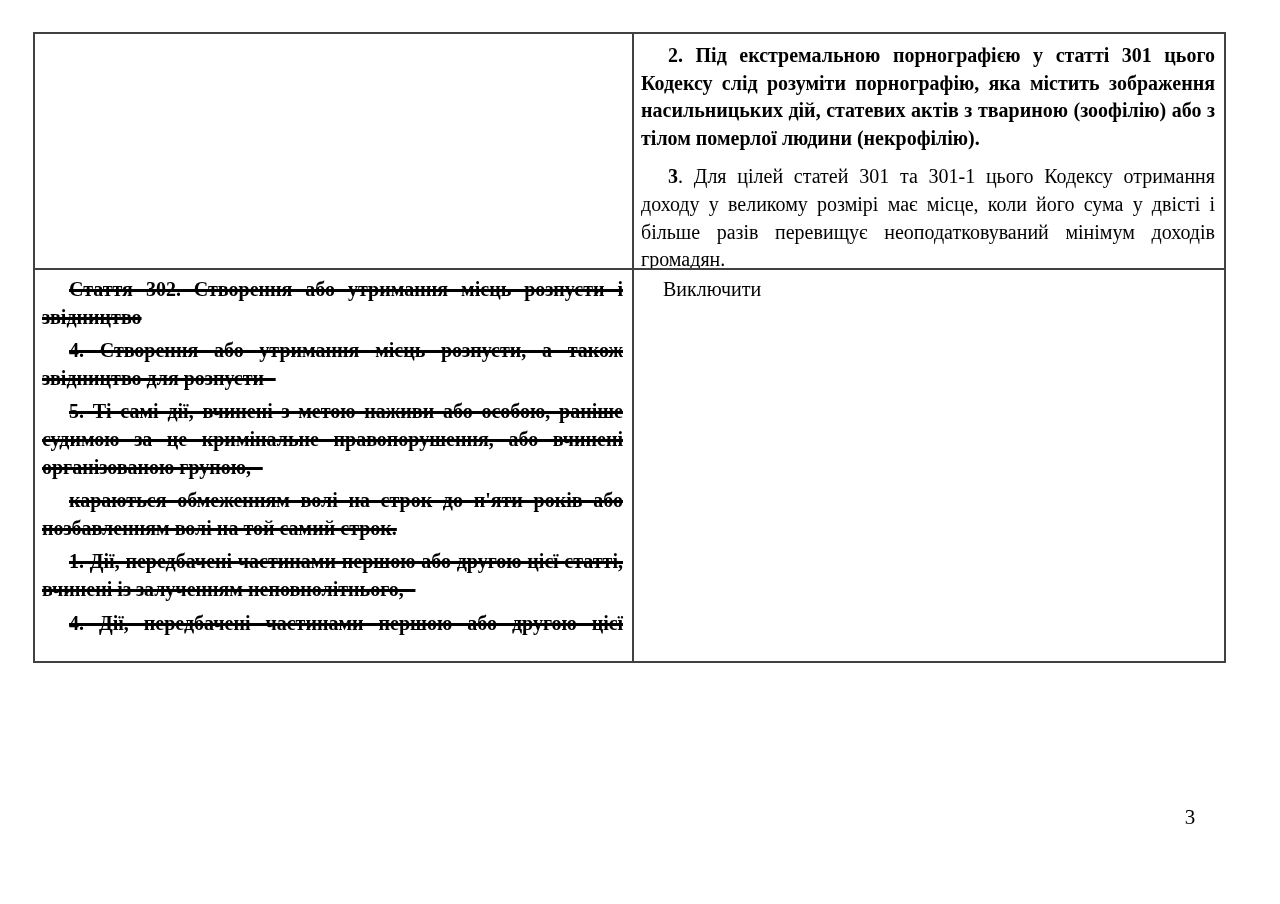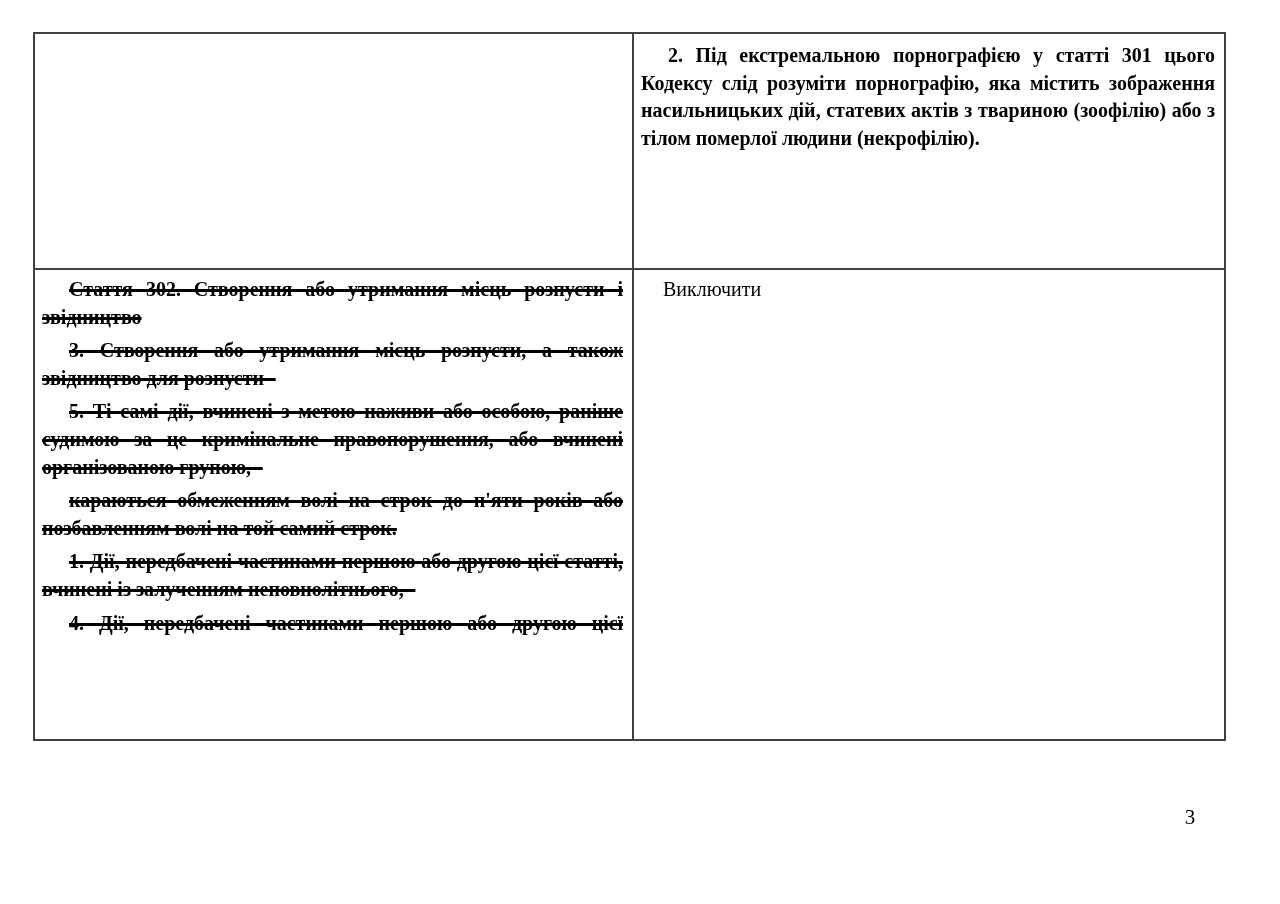--- a/index.html
+++ b/index.html
@@ -14,21 +14,21 @@
     width: 1280px;
     height: 904px;
     background: #ffffff;
     overflow: hidden;
   }
   .cmp-table {
     position: absolute;
     left: 33px;
     top: 32px;
     width: 1193px;
-    height: 709px;
+    height: 631px;
     box-sizing: border-box;
     border: 2px solid #414141;
     display: grid;
     grid-template-columns: 599px 1fr;
     grid-template-rows: 236px 1fr;
   }
   .cell {
     box-sizing: border-box;
     overflow: hidden;
     padding: 8px 9px 2px 7px;
@@ -77,25 +77,26 @@
 <body>
 
 <div class="page">
 
   <div class="cmp-table">
 
     <div class="cell col-left row-top"></div>
 
     <div class="cell col-right row-top">
       <p class="bold"><span class="num">2</span><span>. Під екстремальною порнографією у статті 301 цього Кодексу слід розуміти порнографію, яка містить зображення насильницьких дій, статевих актів з твариною (зоофілію) або з тілом померлої людини (некрофілію).</span></p>
+      <p><span class="num">3</span><span>. Для цілей статей 301 та 301-1 цього Кодексу отримання доходу у великому розмірі має місце, коли його сума у двісті і більше разів перевищує неоподатковуваний мінімум доходів громадян.</span></p>
     </div>
 
     <div class="cell col-left row-bottom struck">
       <p>Стаття 302. Створення або утримання місць розпусти і звідництво</p>
-      <p>3. Створення або утримання місць розпусти, а також звідництво для розпусти -</p>
+      <p>4. Створення або утримання місць розпусти, а також звідництво для розпусти -</p>
       <p>5. Ті самі дії, вчинені з метою наживи або особою, раніше судимою за це кримінальне правопорушення, або вчинені організованою групою, -</p>
       <p>караються обмеженням волі на строк до п'яти років або позбавленням волі на той самий строк.</p>
       <p>1. Дії, передбачені частинами першою або другою цієї статті, вчинені із залученням неповнолітнього, -</p>
       <p class="cut">4. Дії, передбачені частинами першою або другою цієї</p>
     </div>
 
     <div class="cell col-right row-bottom action">
       <p>Виключити</p>
     </div>
 

